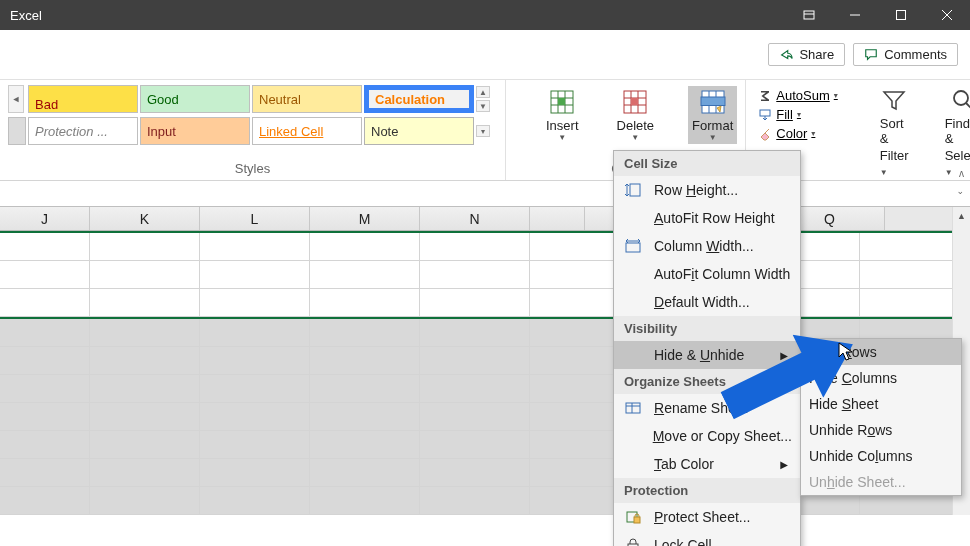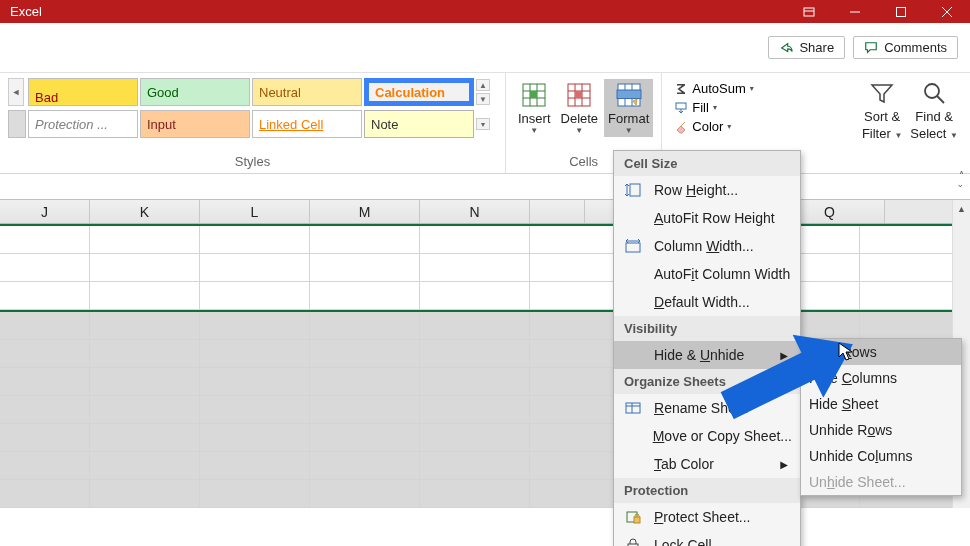--- a/index.html
+++ b/index.html
@@ -1,18 +1,18 @@
 <!DOCTYPE html>
 <html><head>
 <meta charset="utf-8">
 <style>
 * { margin: 0; padding: 0; box-sizing: border-box; font-family: "Segoe UI", Arial, sans-serif; }
 body { width: 970px; height: 546px; background: #fff; overflow: hidden; position: relative; }
 
-.titlebar { height: 23px; background: #b91c1c; display: flex; align-items: center; color: #fff; justify-content: space-between; }
+.titlebar { height: 30px; background: #404040; display: flex; align-items: center; color: #fff; justify-content: space-between; }
 .titlebar-left { padding-left: 10px; font-size: 13px; }
 .titlebar-right { display: flex; }
 .titlebar-btn { width: 46px; height: 30px; display: flex; align-items: center; justify-content: center; color: #fff; }
 .titlebar-icon { width: 12px; height: 12px; stroke: #fff; stroke-width: 1; fill: none; }
 
 .ribbon { background: #fff; border-bottom: 1px solid #d4d4d4; }
 
 .share-row { height: 50px; display: flex; justify-content: flex-end; align-items: center; gap: 8px; padding-right: 12px; border-bottom: 1px solid #e1e1e1; }
 .share-btn { display: flex; align-items: center; gap: 6px; border: 1px solid #bfbfbf; background: #fff; padding: 3px 10px; font-size: 13px; color: #222; border-radius: 2px; }
 .share-icon { width: 14px; height: 14px; }
@@ -30,27 +30,27 @@
 .s-calc { background: #f2f2f2; color: #fa7d00; border: 5px solid #3b82f6; font-weight: 600; }
 .s-gray { background: #dcdcdc; color: #333; }
 .s-expl { background: #fff; color: #808080; font-style: italic; }
 .s-input { background: #ffcc99; color: #7f1d1d; }
 .s-linked { background: #fff; color: #fa7d00; text-decoration: underline; }
 .s-note { background: #ffffcc; color: #333; border: 1px solid #b2b2b2; }
 .style-more { display: flex; flex-direction: column; gap: 2px; }
 .style-more div { width: 14px; height: 12px; border: 1px solid #ccc; background: #f3f3f3; display: flex; align-items: center; justify-content: center; font-size: 8px; color: #666; }
 
 .cells-group { display: flex; align-items: flex-start; gap: 2px; padding-top: 2px; }
-.ribbon-btn { display: flex; flex-direction: column; align-items: center; gap: 2px; padding: 2px 4px; font-size: 13px; color: #222; }
+.ribbon-btn { display: flex; flex-direction: column; align-items: center; gap: 2px; padding: 2px 4px; font-size: 13px; color: #222; margin-left: 28px; }
 .ribbon-btn.active { background: #c8c8c8; }
 .ribbon-icon { width: 28px; height: 28px; }
 .ribbon-btn .arrow { font-size: 8px; color: #555; margin-top: -2px; }
 
 .editing-col { display: flex; flex-direction: column; gap: 0; padding-top: 2px; font-size: 13px; }
-.edit-row { display: flex; align-items: center; gap: 4px; padding: 2px 4px; white-space: nowrap; }
+.edit-row { display: flex; align-items: center; gap: 4px; padding: 2px 4px; white-space: nowrap; text-decoration: underline; }
 .edit-icon { width: 14px; height: 14px; }
 .edit-arrow { font-size: 8px; color: #555; }
 
 .sortfind { display: flex; }
 
 .formula-row { height: 26px; border-bottom: 1px solid #bfbfbf; background: #fff; position: relative; }
 .formula-row .expand { position: absolute; right: 6px; top: 5px; font-size: 9px; color: #666; }
 .collapse-ribbon { position: absolute; right: 6px; top: 168px; font-size: 10px; color: #666; }
 
 .sheet { position: relative; }

